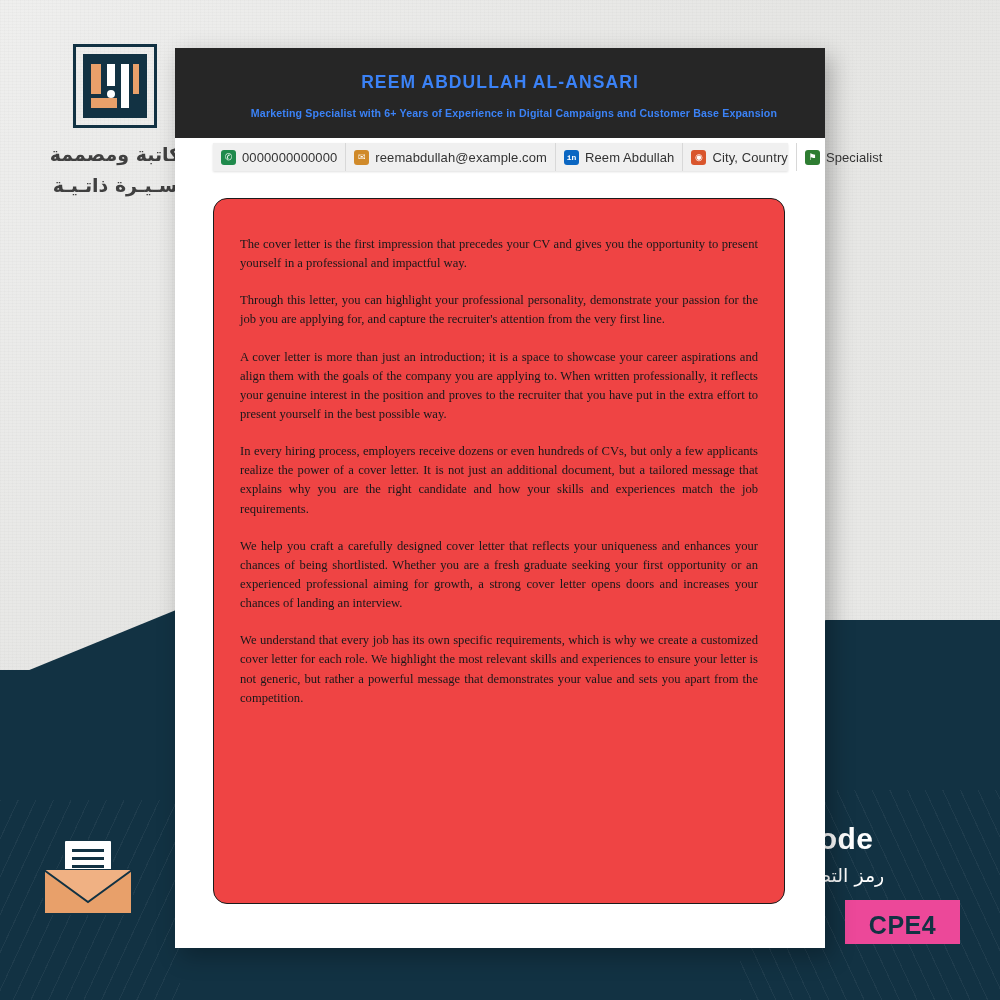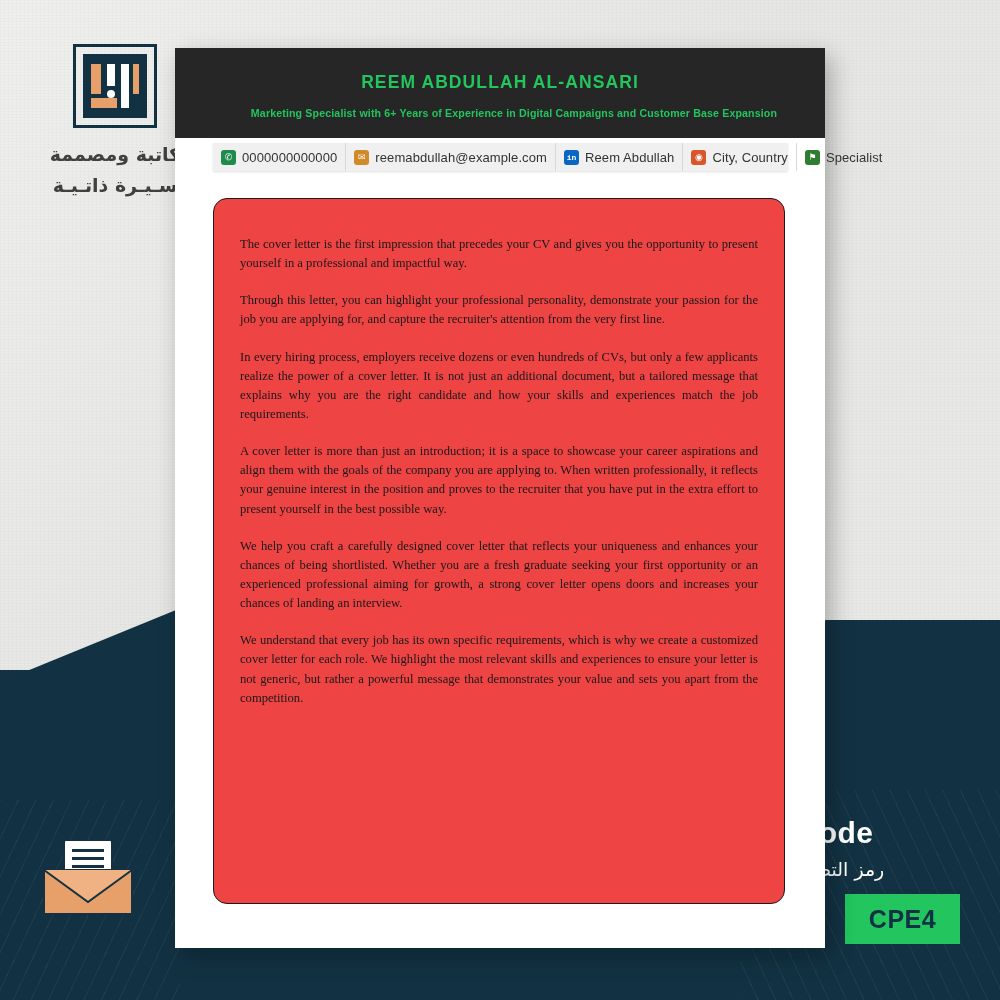--- a/index.html
+++ b/index.html
@@ -133,22 +133,22 @@
     font-family: "DejaVu Sans", sans-serif;
     font-size: 19px;
     margin-top: 8px;
     direction: rtl;
   }
   .code-badge {
     margin-top: 14px;
     margin-left: auto;
     margin-right: 0;
     width: 115px;
-    height: 50px;
-    background: #22c55e;
+    height: 44px;
+    background: #ec4899;
     color: #123243;
     font-size: 25px;
     font-weight: bold;
     line-height: 50px;
     letter-spacing: 0.5px;
   }
 
   
   .page-shadow {
     position: absolute;
@@ -159,21 +159,21 @@
     background: #ffffff;
     box-shadow: 6px 8px 22px rgba(0,0,0,0.28);
   }
   .doc-header {
     position: absolute;
     left: 175px;
     top: 48px;
     width: 650px;
     height: 90px;
     background: #262626;
-    color: #22c55e;
+    color: #3b82f6;
     text-align: center;
     box-sizing: border-box;
     padding-top: 24px;
   }
   .doc-name {
     font-size: 17.5px;
     font-weight: bold;
     letter-spacing: 1.1px;
   }
   .doc-tagline {
@@ -325,17 +325,17 @@
   </div>
   <div class="contact-item">
     <span class="ci-icon ci-flag">⚑</span>
     <span class="ci-text">Specialist</span>
   </div>
 </div>
 
 <div class="letter-frame">
   <p>The cover letter is the first impression that precedes your CV and gives you the opportunity to present yourself in a professional and impactful way.</p>
   <p>Through this letter, you can highlight your professional personality, demonstrate your passion for the job you are applying for, and capture the recruiter's attention from the very first line.</p>
+  <p>A cover letter is more than just an introduction; it is a space to showcase your career aspirations and align them with the goals of the company you are applying to. When written professionally, it reflects your genuine interest in the position and proves to the recruiter that you have put in the extra effort to present yourself in the best possible way.</p>
   <p>In every hiring process, employers receive dozens or even hundreds of CVs, but only a few applicants realize the power of a cover letter. It is not just an additional document, but a tailored message that explains why you are the right candidate and how your skills and experiences match the job requirements.</p>
-  <p>A cover letter is more than just an introduction; it is a space to showcase your career aspirations and align them with the goals of the company you are applying to. When written professionally, it reflects your genuine interest in the position and proves to the recruiter that you have put in the extra effort to present yourself in the best possible way.</p>
   <p>We help you craft a carefully designed cover letter that reflects your uniqueness and enhances your chances of being shortlisted. Whether you are a fresh graduate seeking your first opportunity or an experienced professional aiming for growth, a strong cover letter opens doors and increases your chances of landing an interview.</p>
   <p>We understand that every job has its own specific requirements, which is why we create a customized cover letter for each role. We highlight the most relevant skills and experiences to ensure your letter is not generic, but rather a powerful message that demonstrates your value and sets you apart from the competition.</p>
 </div>
 
 </body></html>

